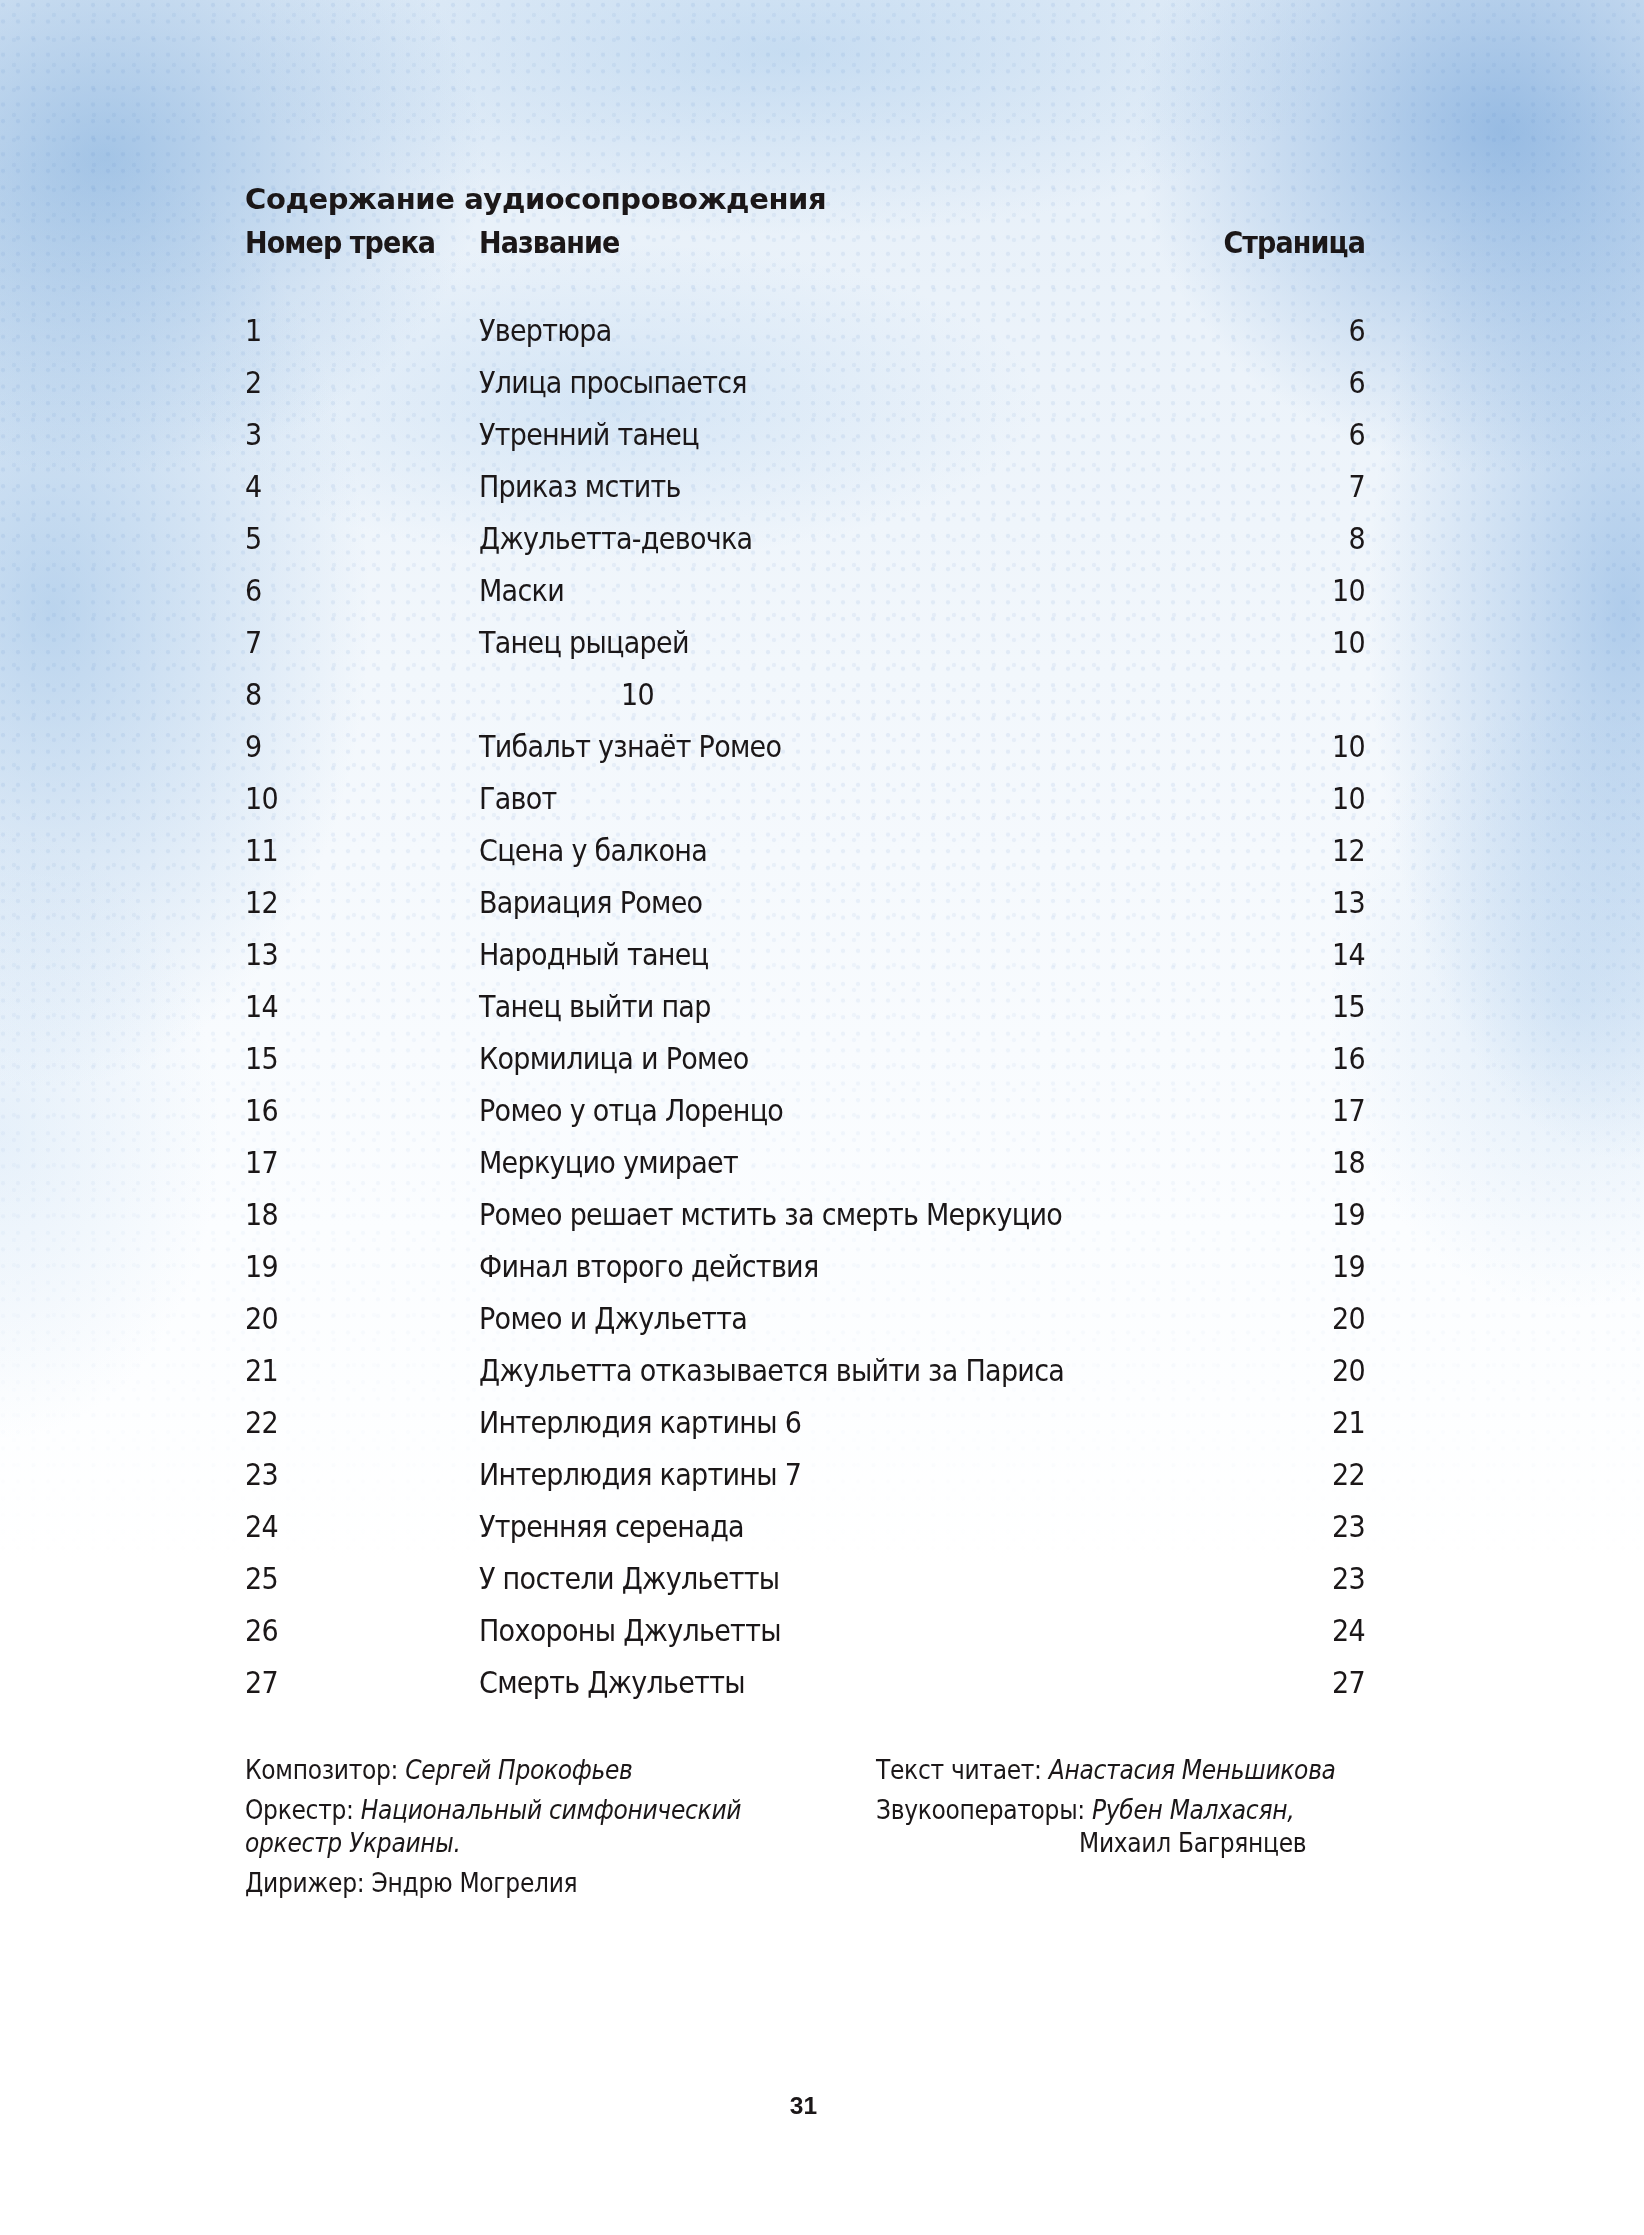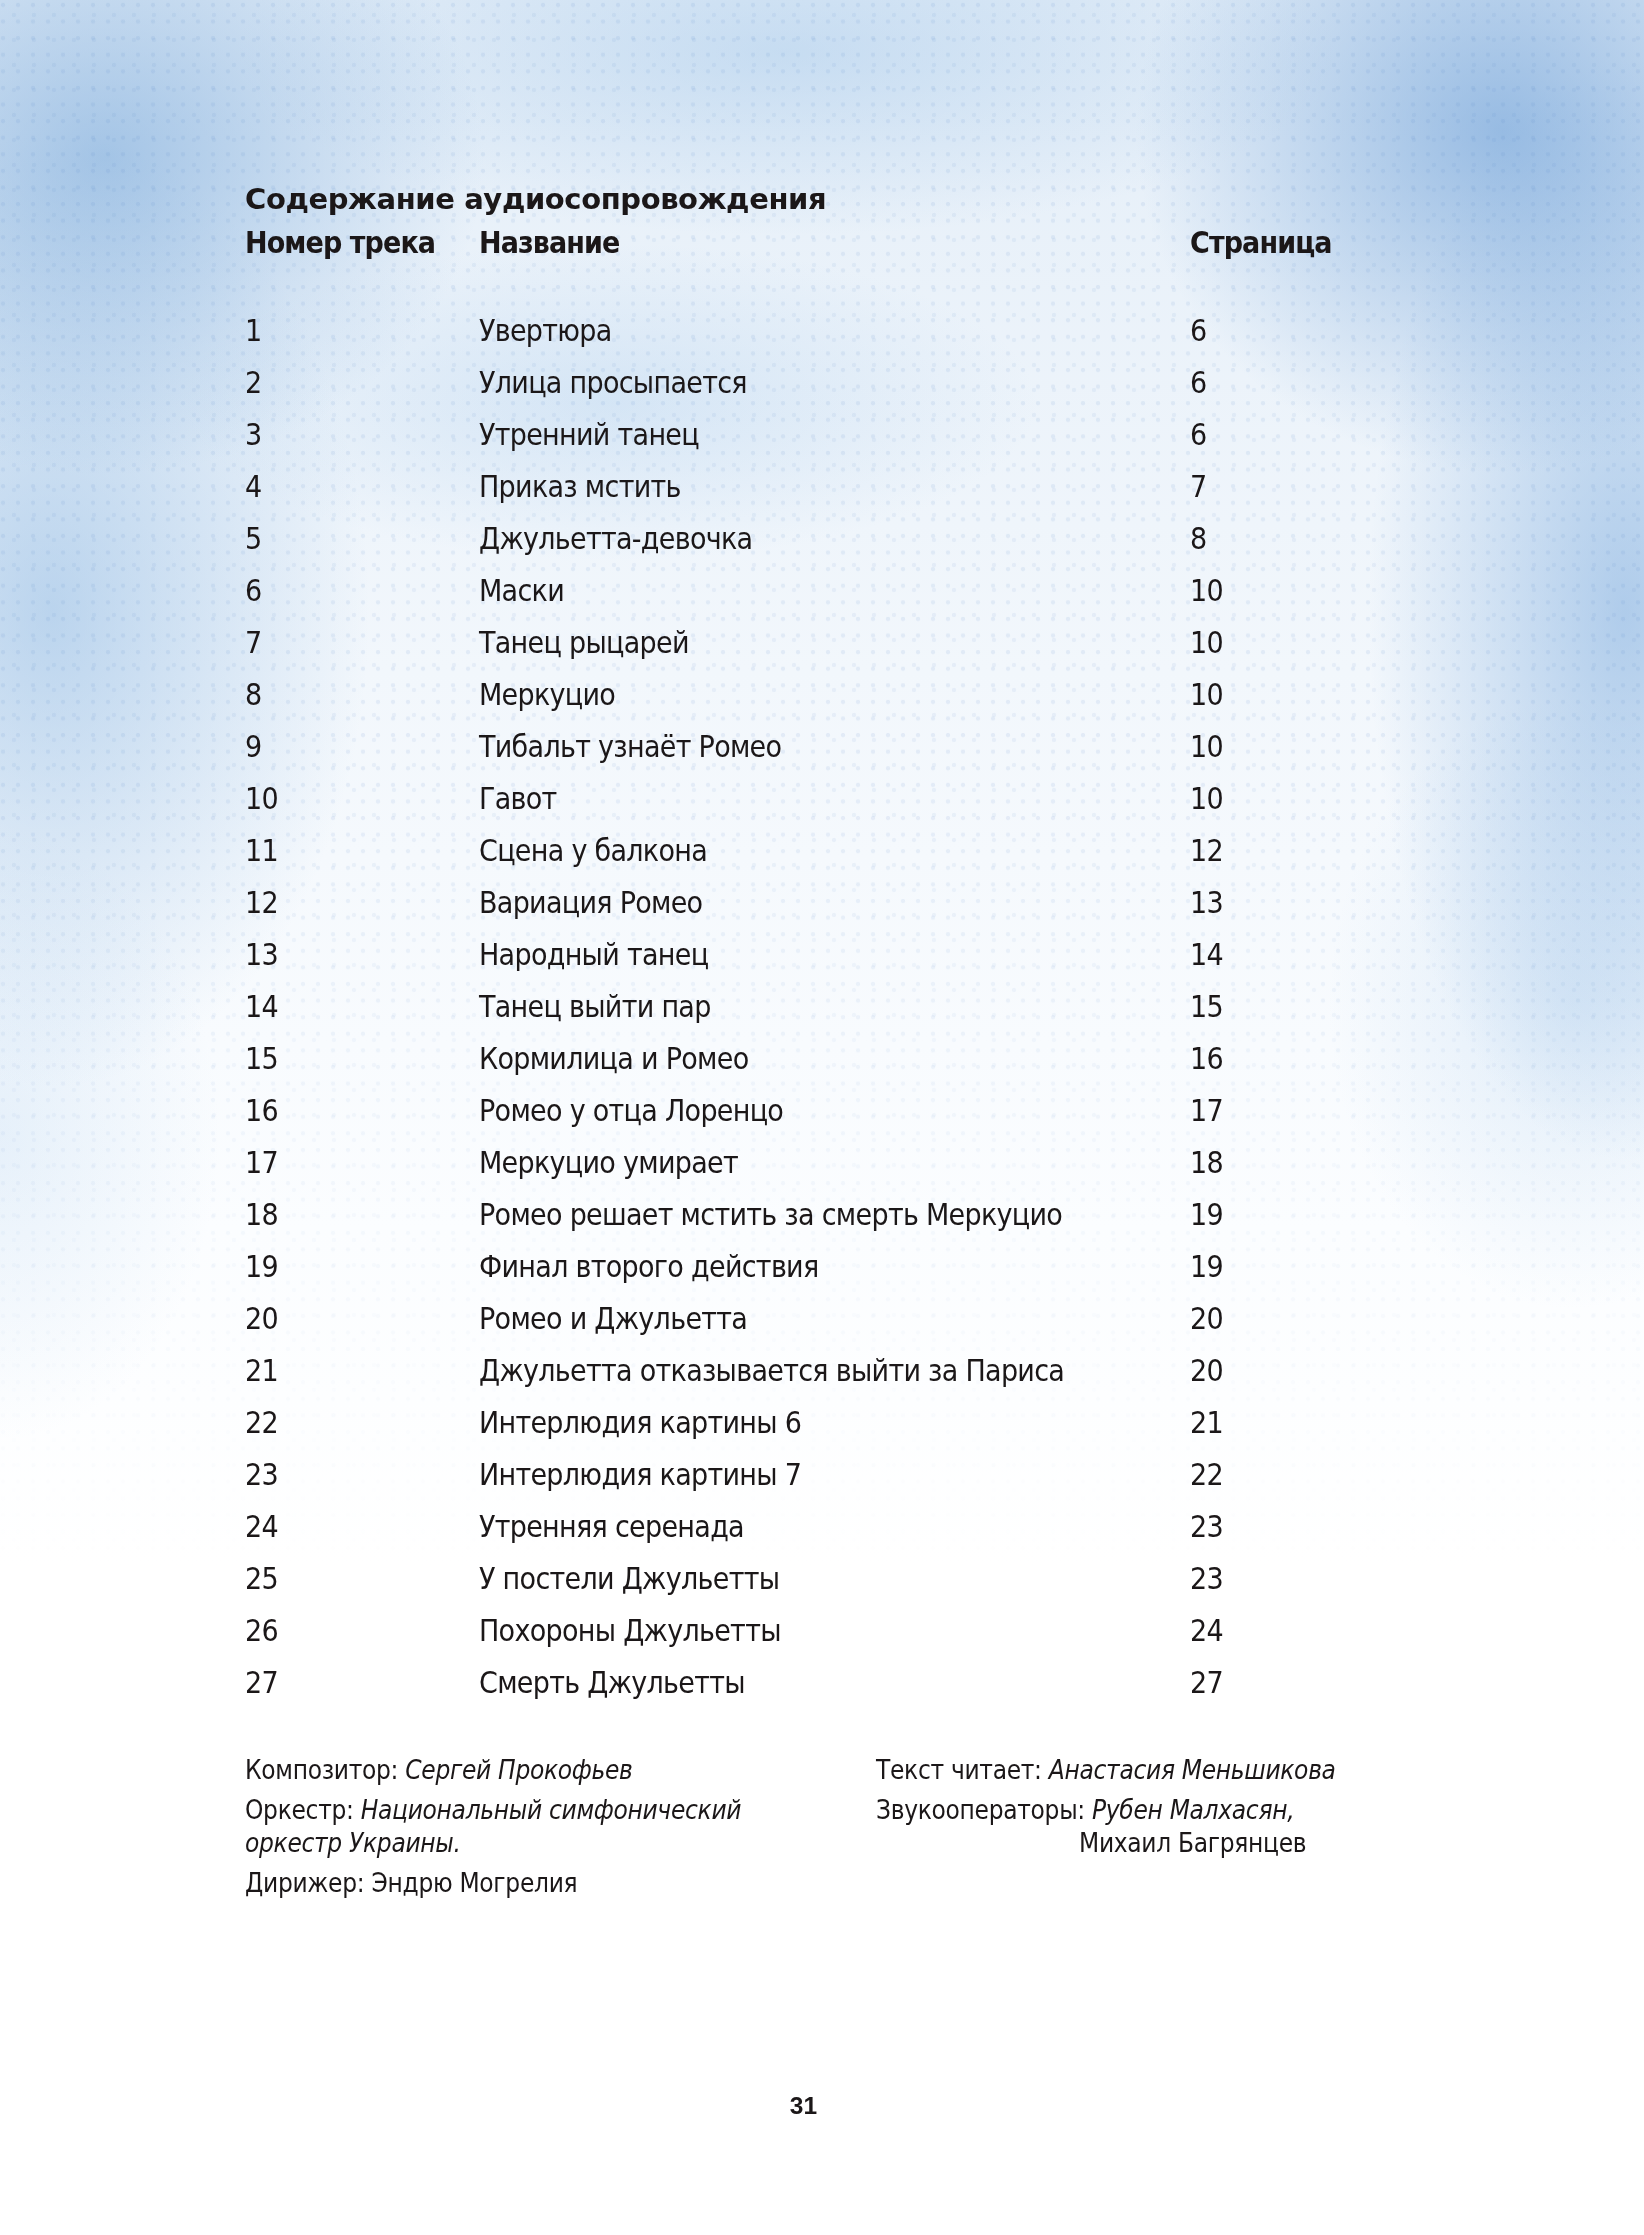--- a/index.html
+++ b/index.html
@@ -61,21 +61,21 @@
       align-items: baseline;
       font-family: "DejaVu Sans Condensed", "DejaVu Sans", sans-serif;
       font-weight: bold;
       font-size: 30px;
       line-height: 38px;
       margin-top: 5.2px;
       letter-spacing: -0.9px;
     }
     .col-num { width: 234px; flex: none; }
     .col-name { flex: 1; }
-    .col-page { width: 175px; text-align: left; flex: none; }
+    .col-page { width: 175px; text-align: right; flex: none; }
     .tracks {
       margin-top: 43px;
       list-style: none;
       padding: 0;
     }
     .track {
       display: flex;
       align-items: baseline;
       height: 52px;
       font-size: 30px;
@@ -156,21 +156,20 @@
         <span class="col-name">Маски</span>
         <span class="col-page">10</span>
       </li>
       <li class="track">
         <span class="col-num">7</span>
         <span class="col-name">Танец рыцарей</span>
         <span class="col-page">10</span>
       </li>
       <li class="track">
         <span class="col-num">8</span>
-        <span class="col-name">Меркуцио</span>
         <span class="col-page">10</span>
       </li>
       <li class="track">
         <span class="col-num">9</span>
         <span class="col-name">Тибальт узнаёт Ромео</span>
         <span class="col-page">10</span>
       </li>
       <li class="track">
         <span class="col-num">10</span>
         <span class="col-name">Гавот</span>

